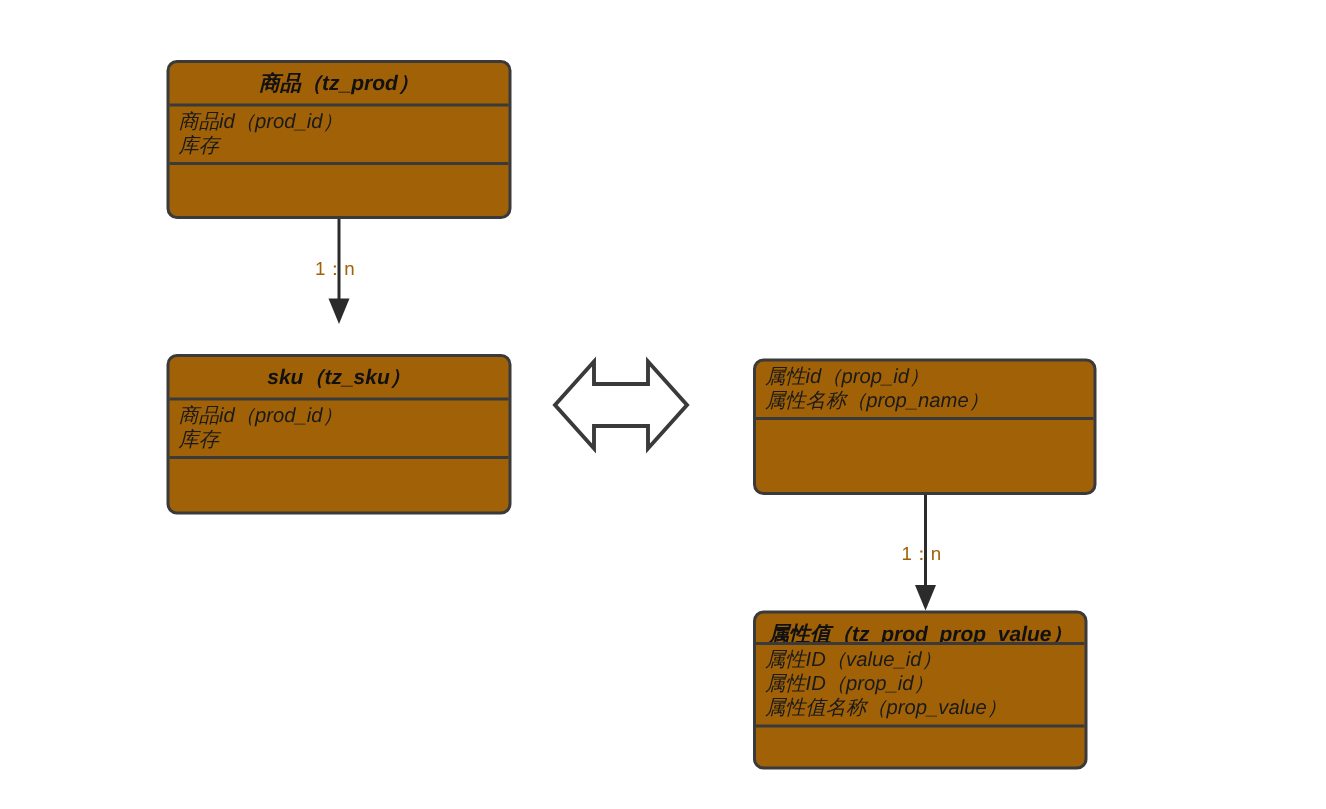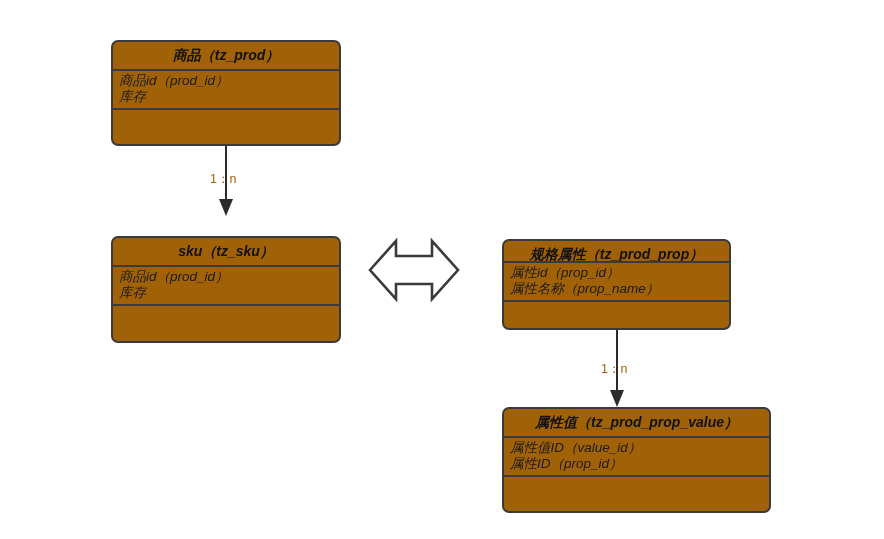--- a/index.html
+++ b/index.html
@@ -114,38 +114,38 @@
     <div class="entity-ops"></div>
   </div>
 
   <div class="bidi-arrow" style="left:368px; top:236px; width:92px; height:68px;">
     <svg width="92" height="68" viewBox="0 0 92 68">
       <polygon points="2,34 28,5 28,20 64,20 64,5 90,34 64,63 64,48 28,48 28,63" fill="#ffffff" stroke="#3a3a3a" stroke-width="2.6" stroke-linejoin="miter"></polygon>
     </svg>
   </div>
 
   <div class="entity" id="entity-tz-prod-prop" style="left:502px; top:239px; width:229px; height:91px;">
-    <div class="entity-title">规格属性（tz_prod_prop）</div>
     <div class="entity-attrs">
       <div class="attr-row">属性id（prop_id）</div>
       <div class="attr-row">属性名称（prop_name）</div>
     </div>
     <div class="entity-ops"></div>
   </div>
 
   <div class="connector" id="rel-prop-value" style="left:607px; top:330px; width:20px; height:77px;">
     <svg width="20" height="77" viewBox="0 0 20 77">
       <line x1="10" y1="0" x2="10" y2="63" stroke="#2b2b2b" stroke-width="2"></line>
       <polygon points="10,77 3,60 17,60" fill="#2b2b2b"></polygon>
     </svg>
   </div>
   <div class="card-label" style="left:601px; top:362px;">1：n</div>
 
-  <div class="entity" id="entity-tz-prod-prop-value" style="left:502px; top:407px; width:269px; height:106px;">
+  <div class="entity" id="entity-tz-prod-prop-value" style="left:502px; top:407px; width:223px; height:106px;">
     <div class="entity-title">属性值（tz_prod_prop_value）</div>
     <div class="entity-attrs">
-      <div class="attr-row">属性值ID（value_id）</div>
+      <div class="attr-row">属性ID（value_id）</div>
       <div class="attr-row">属性ID（prop_id）</div>
+      <div class="attr-row">属性值名称（prop_value）</div>
     </div>
     <div class="entity-ops"></div>
   </div>
 
 </div>
 
 </body></html>

